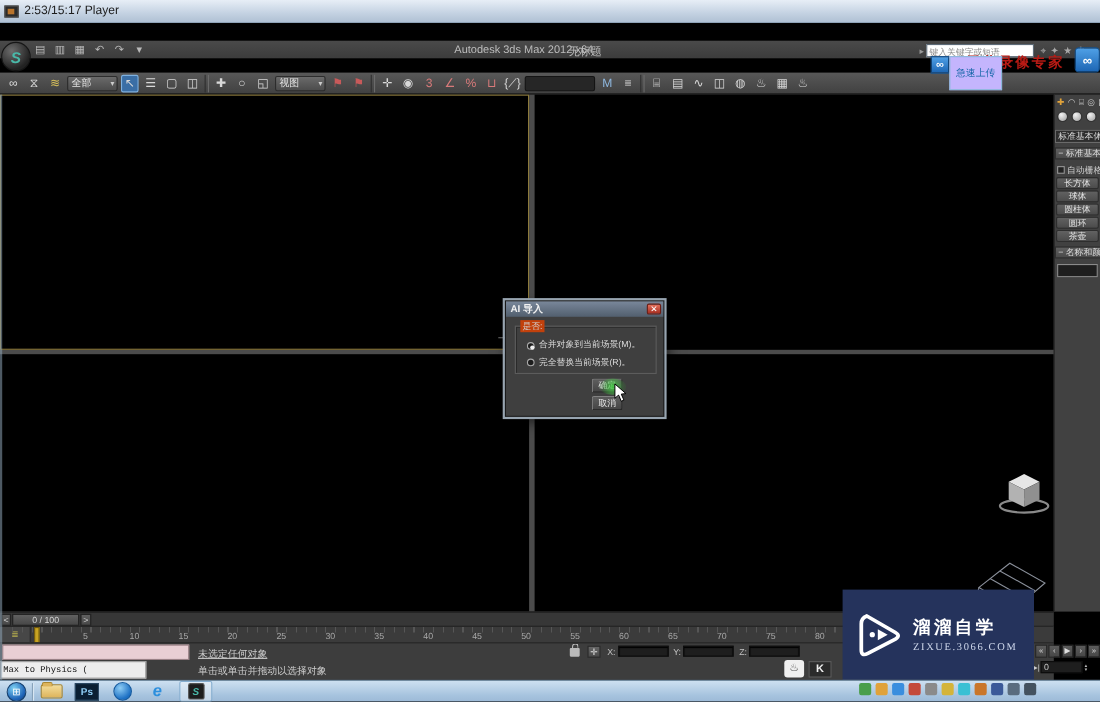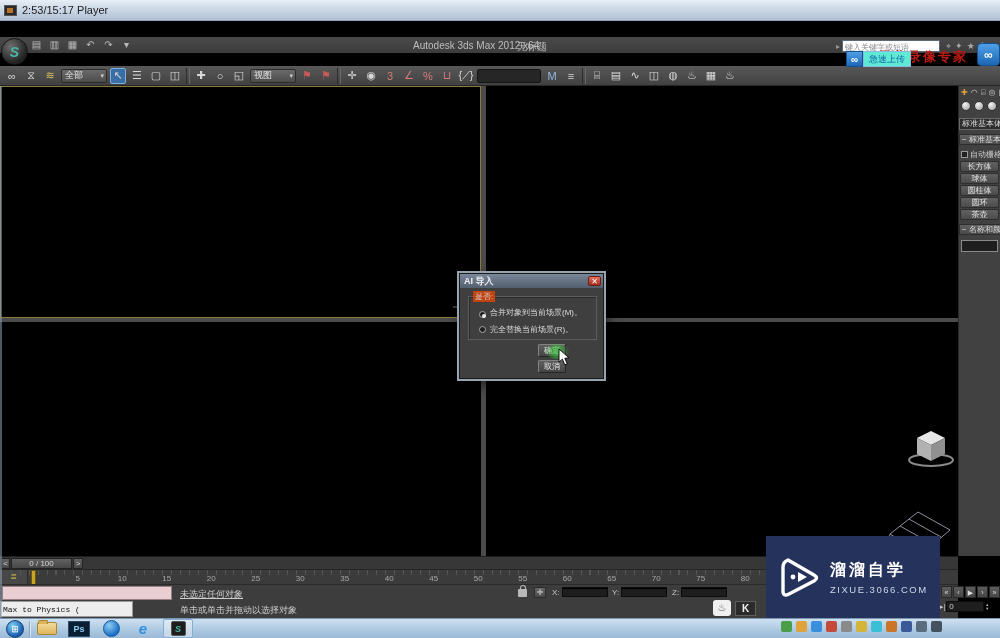--- a/index.html
+++ b/index.html
@@ -32,21 +32,21 @@
   .searchicons { display:flex; gap:4px; margin-left:4px; }
   .searchicons span { color:#a8a8a8; font-size:9px; }
   .recbtn { left:977px; top:43px; width:23px; height:23px; border-radius:4px;
     background:linear-gradient(#4fa0e6,#1d66b4); border:1px solid #14528f; color:#fff; font-weight:bold;
     display:flex; align-items:center; justify-content:center; font-size:12px; z-index:8; }
 
   
   .upload { left:846px; top:51px; display:flex; z-index:9; }
   .upload .uicon { width:17px; height:16px; background:linear-gradient(#4fa0e6,#1d66b4); border:1px solid #14528f;
      color:#fff; font-size:10px; font-weight:bold; display:flex; align-items:center; justify-content:center; }
-  .upload .ulabel { width:48px; height:16px; background:#5eead4; border:1px solid #8cb8dc; color:#1566a8;
+  .upload .ulabel { width:48px; height:31px; background:#c4b5fd; border:1px solid #8cb8dc; color:#1566a8;
      font-size:9px; display:flex; align-items:center; justify-content:center; }
 
   .recwatermark { left:878px; top:48px; color:#b81a14; font-weight:bold; font-size:13px; letter-spacing:2px; z-index:7; white-space:nowrap; }
 
   
   .menubar { left:0; top:53px; width:1000px; height:13px; background:#3d3d3d; border-bottom:1px solid #2d2d2d;
     display:flex; align-items:center; padding-left:30px; gap:13px; }
   .menubar span { color:#cfcfcf; font-size:10px; white-space:nowrap; }
 
   
@@ -161,21 +161,21 @@
     color:#49b8a8; font-size:9px; font-weight:bold; font-style:italic; display:flex; align-items:center; justify-content:center; }
   .tray { position:absolute; right:58px; top:621px; display:flex; gap:4px; z-index:71; }
   .tray span { width:11px; height:11px; border-radius:2px; display:inline-block; }
   .clockblock { position:absolute; right:0; top:638px; width:76px; height:20px; background:linear-gradient(#8aa5bf,#6d8aa6);
     border-left:1px solid #5e7archive; color:#f2f6fa; font-size:7.5px; line-height:9px; padding:1px 0 0 6px; z-index:71; }
 
   
   .wm { left:766px; top:536px; width:174px; height:82px; background:#25335c; z-index:60; display:flex; align-items:center; padding-left:12px; }
   .wmtext { margin-left:10px; }
   .wmtext .l1 { color:#fff; font-size:16px; font-weight:bold; letter-spacing:3px; }
-  .wmtext .l2 { color:#cdd6ea; font-size:9.5px; letter-spacing:1.5px; margin-top:3px; }
+  .wmtext .l2 { color:#cdd6ea; font-size:9.5px; letter-spacing:1.5px; margin-top:3px;font-family:Liberation Serif, serif; }
 
   .leftedge { left:0; top:86px; width:2px; height:532px; background:#8da2b5; opacity:.55; z-index:4; }
 </style>
 </head>
 <body>
 
 <div id="screen">
 
   <div class="abs playerbar">
     <span class="plogo"></span>

